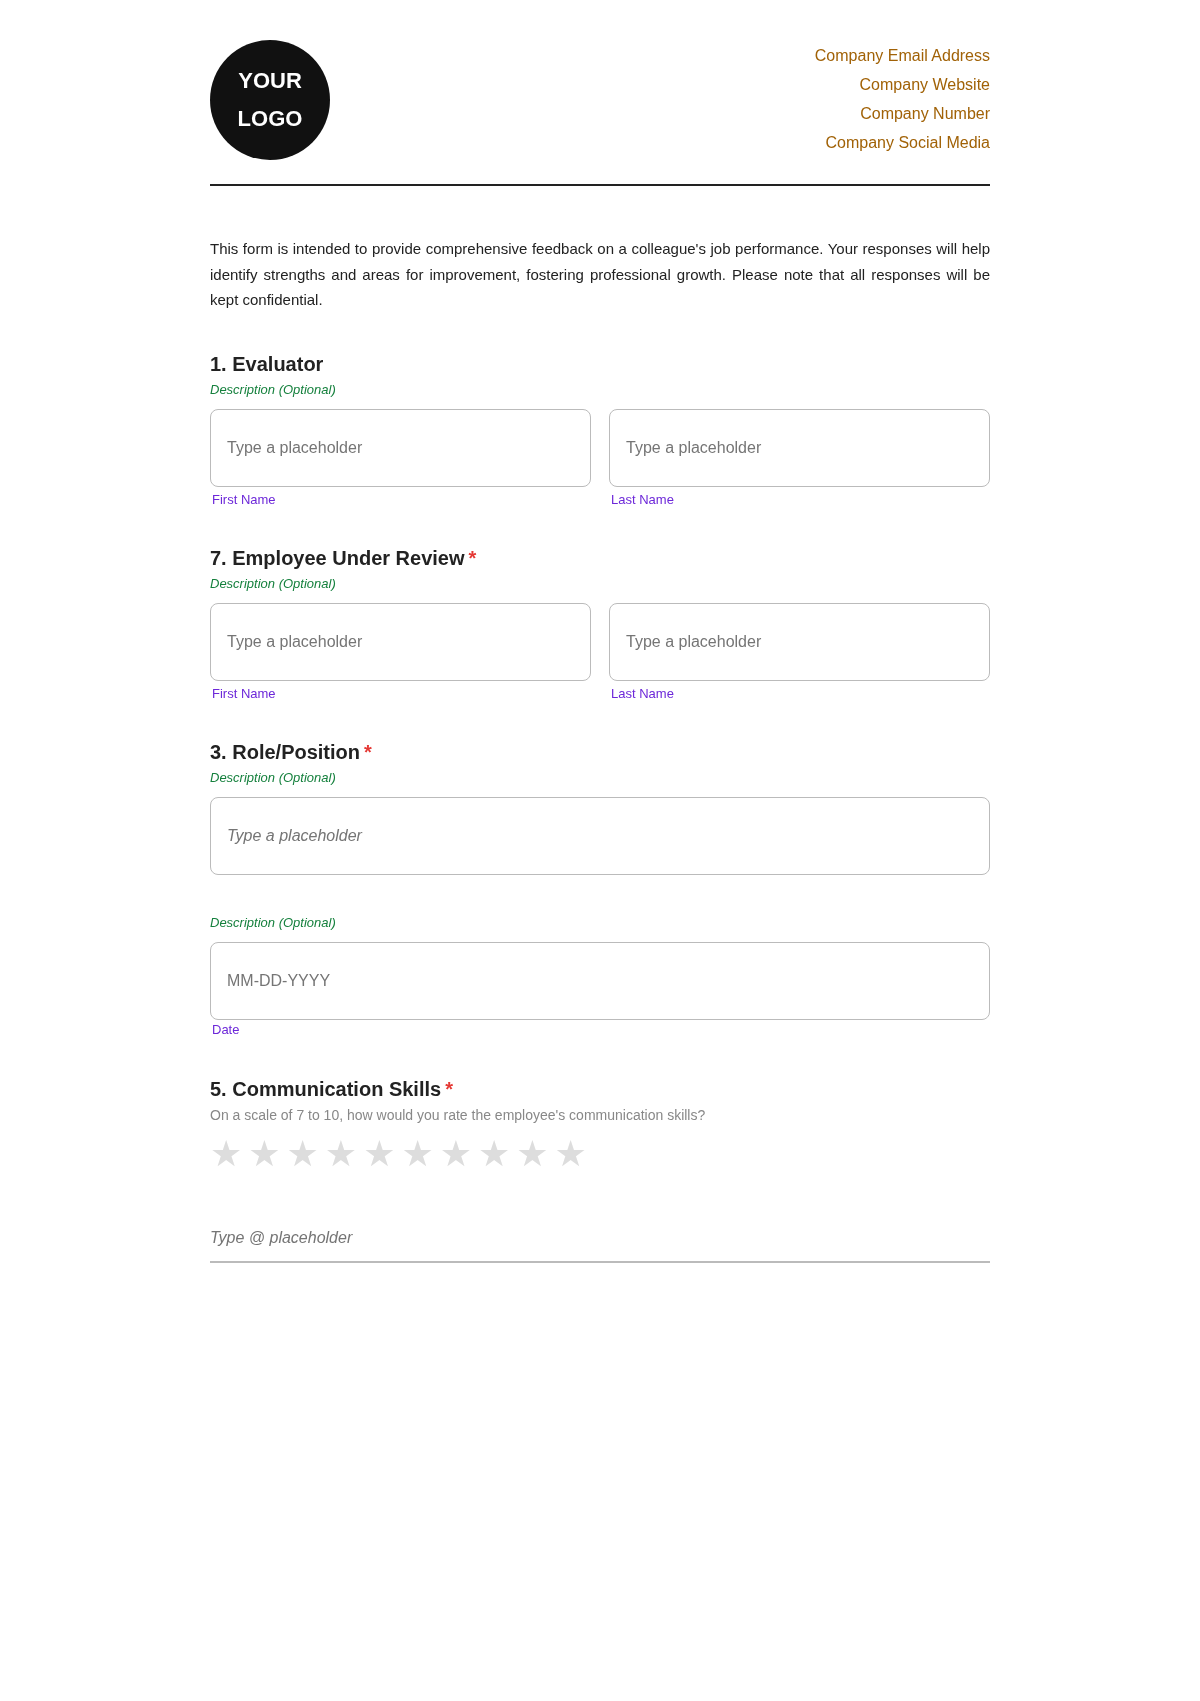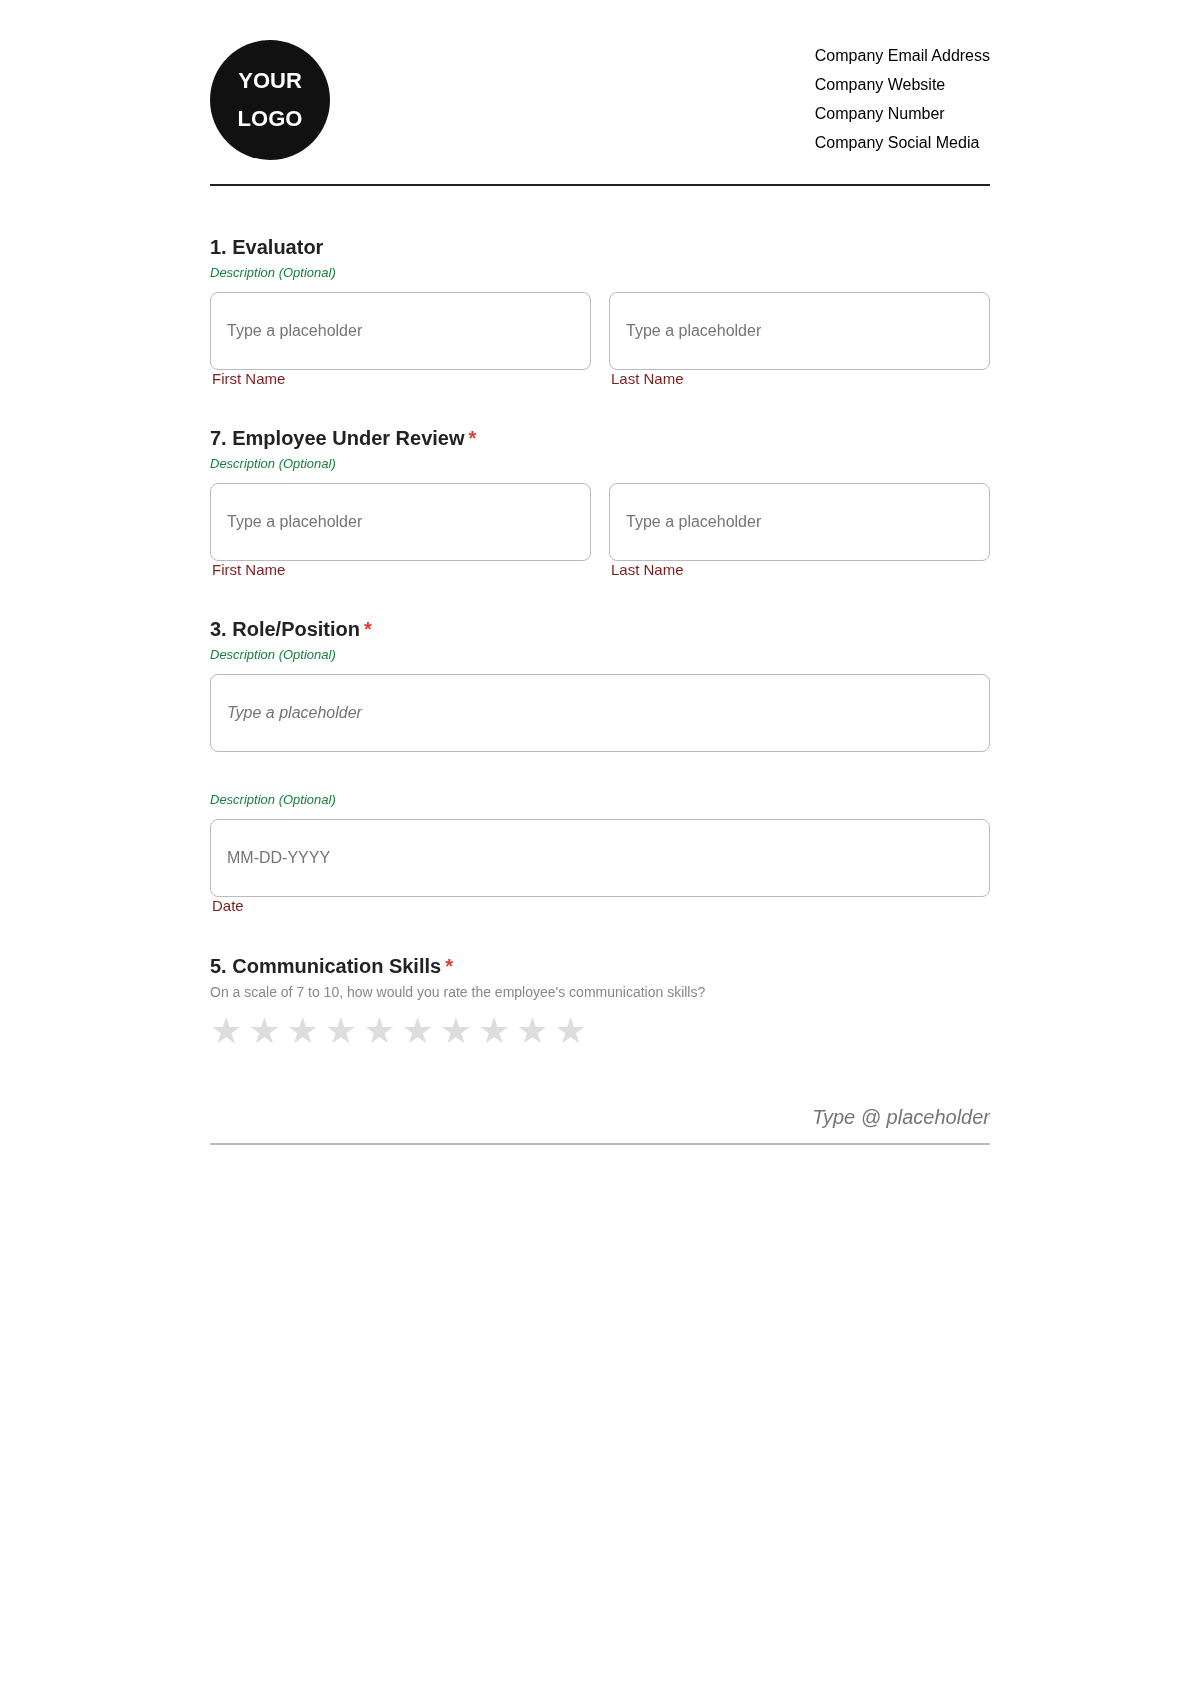--- a/index.html
+++ b/index.html
@@ -36,22 +36,23 @@
       justify-content: center;
       color: #fff;
       font-size: 22px;
       font-weight: bold;
       line-height: 1.2;
       text-align: center;
       flex-shrink: 0;
       gap: 12px;
     }
     .company-info {
+      text-align: right;
       font-size: 16px;
-      color: #000000;
+      color: #a16207;
       line-height: 1.8;
     }
 
     
     .form-title-section {
       text-align: center;
       margin-bottom: 30px;
     }
     .form-title {
       font-size: 32px;
@@ -117,48 +118,48 @@
     .input-field.placeholder-italic {
       font-style: italic;
       color: #bbb;
     }
     .input-field.date-field {
       color: #333;
       font-style: normal;
       border-radius: 8px;
     }
     .field-label {
-      font-size: 15px;
-      color: #7f1d1d;
+      font-size: 13px;
+      color: #6d28d9;
+      margin-top: 5px;
       padding-left: 2px;
     }
 
     
     .star-row {
       display: flex;
       gap: 6px;
       margin-top: 10px;
     }
     .star {
       font-size: 36px;
       color: #ddd;
     }
 
     
     .mention-field {
       border: none;
       border-bottom: 2px solid #bbb;
       padding: 14px 0;
-      font-size: 20px;
+      font-size: 16px;
       color: #bbb;
       font-style: italic;
       background: transparent;
       width: 100%;
       outline: none;
-      text-align: right;
     }
   </style>
 </head>
 <body>
 
 <div class="page-wrapper">
 
   <div class="header">
     <div class="logo-circle">
       <span>YOUR</span>
@@ -166,20 +167,21 @@
     </div>
     <div class="company-info">
       <div>Company Email Address</div>
       <div>Company Website</div>
       <div>Company Number</div>
       <div>Company Social Media</div>
     </div>
   </div>
 
   <div class="form-title-section">
+    <p class="form-description">This form is intended to provide comprehensive feedback on a colleague's job performance. Your responses will help identify strengths and areas for improvement, fostering professional growth. Please note that all responses will be kept confidential.</p>
   </div>
 
   <div class="form-section">
     <div class="section-title">
       <span>1. Evaluator</span>
     </div>
     <div class="section-description">Description (Optional)</div>
     <div class="input-row">
       <div class="input-group">
         <input class="input-field" type="text" placeholder="Type a placeholder" style="">

